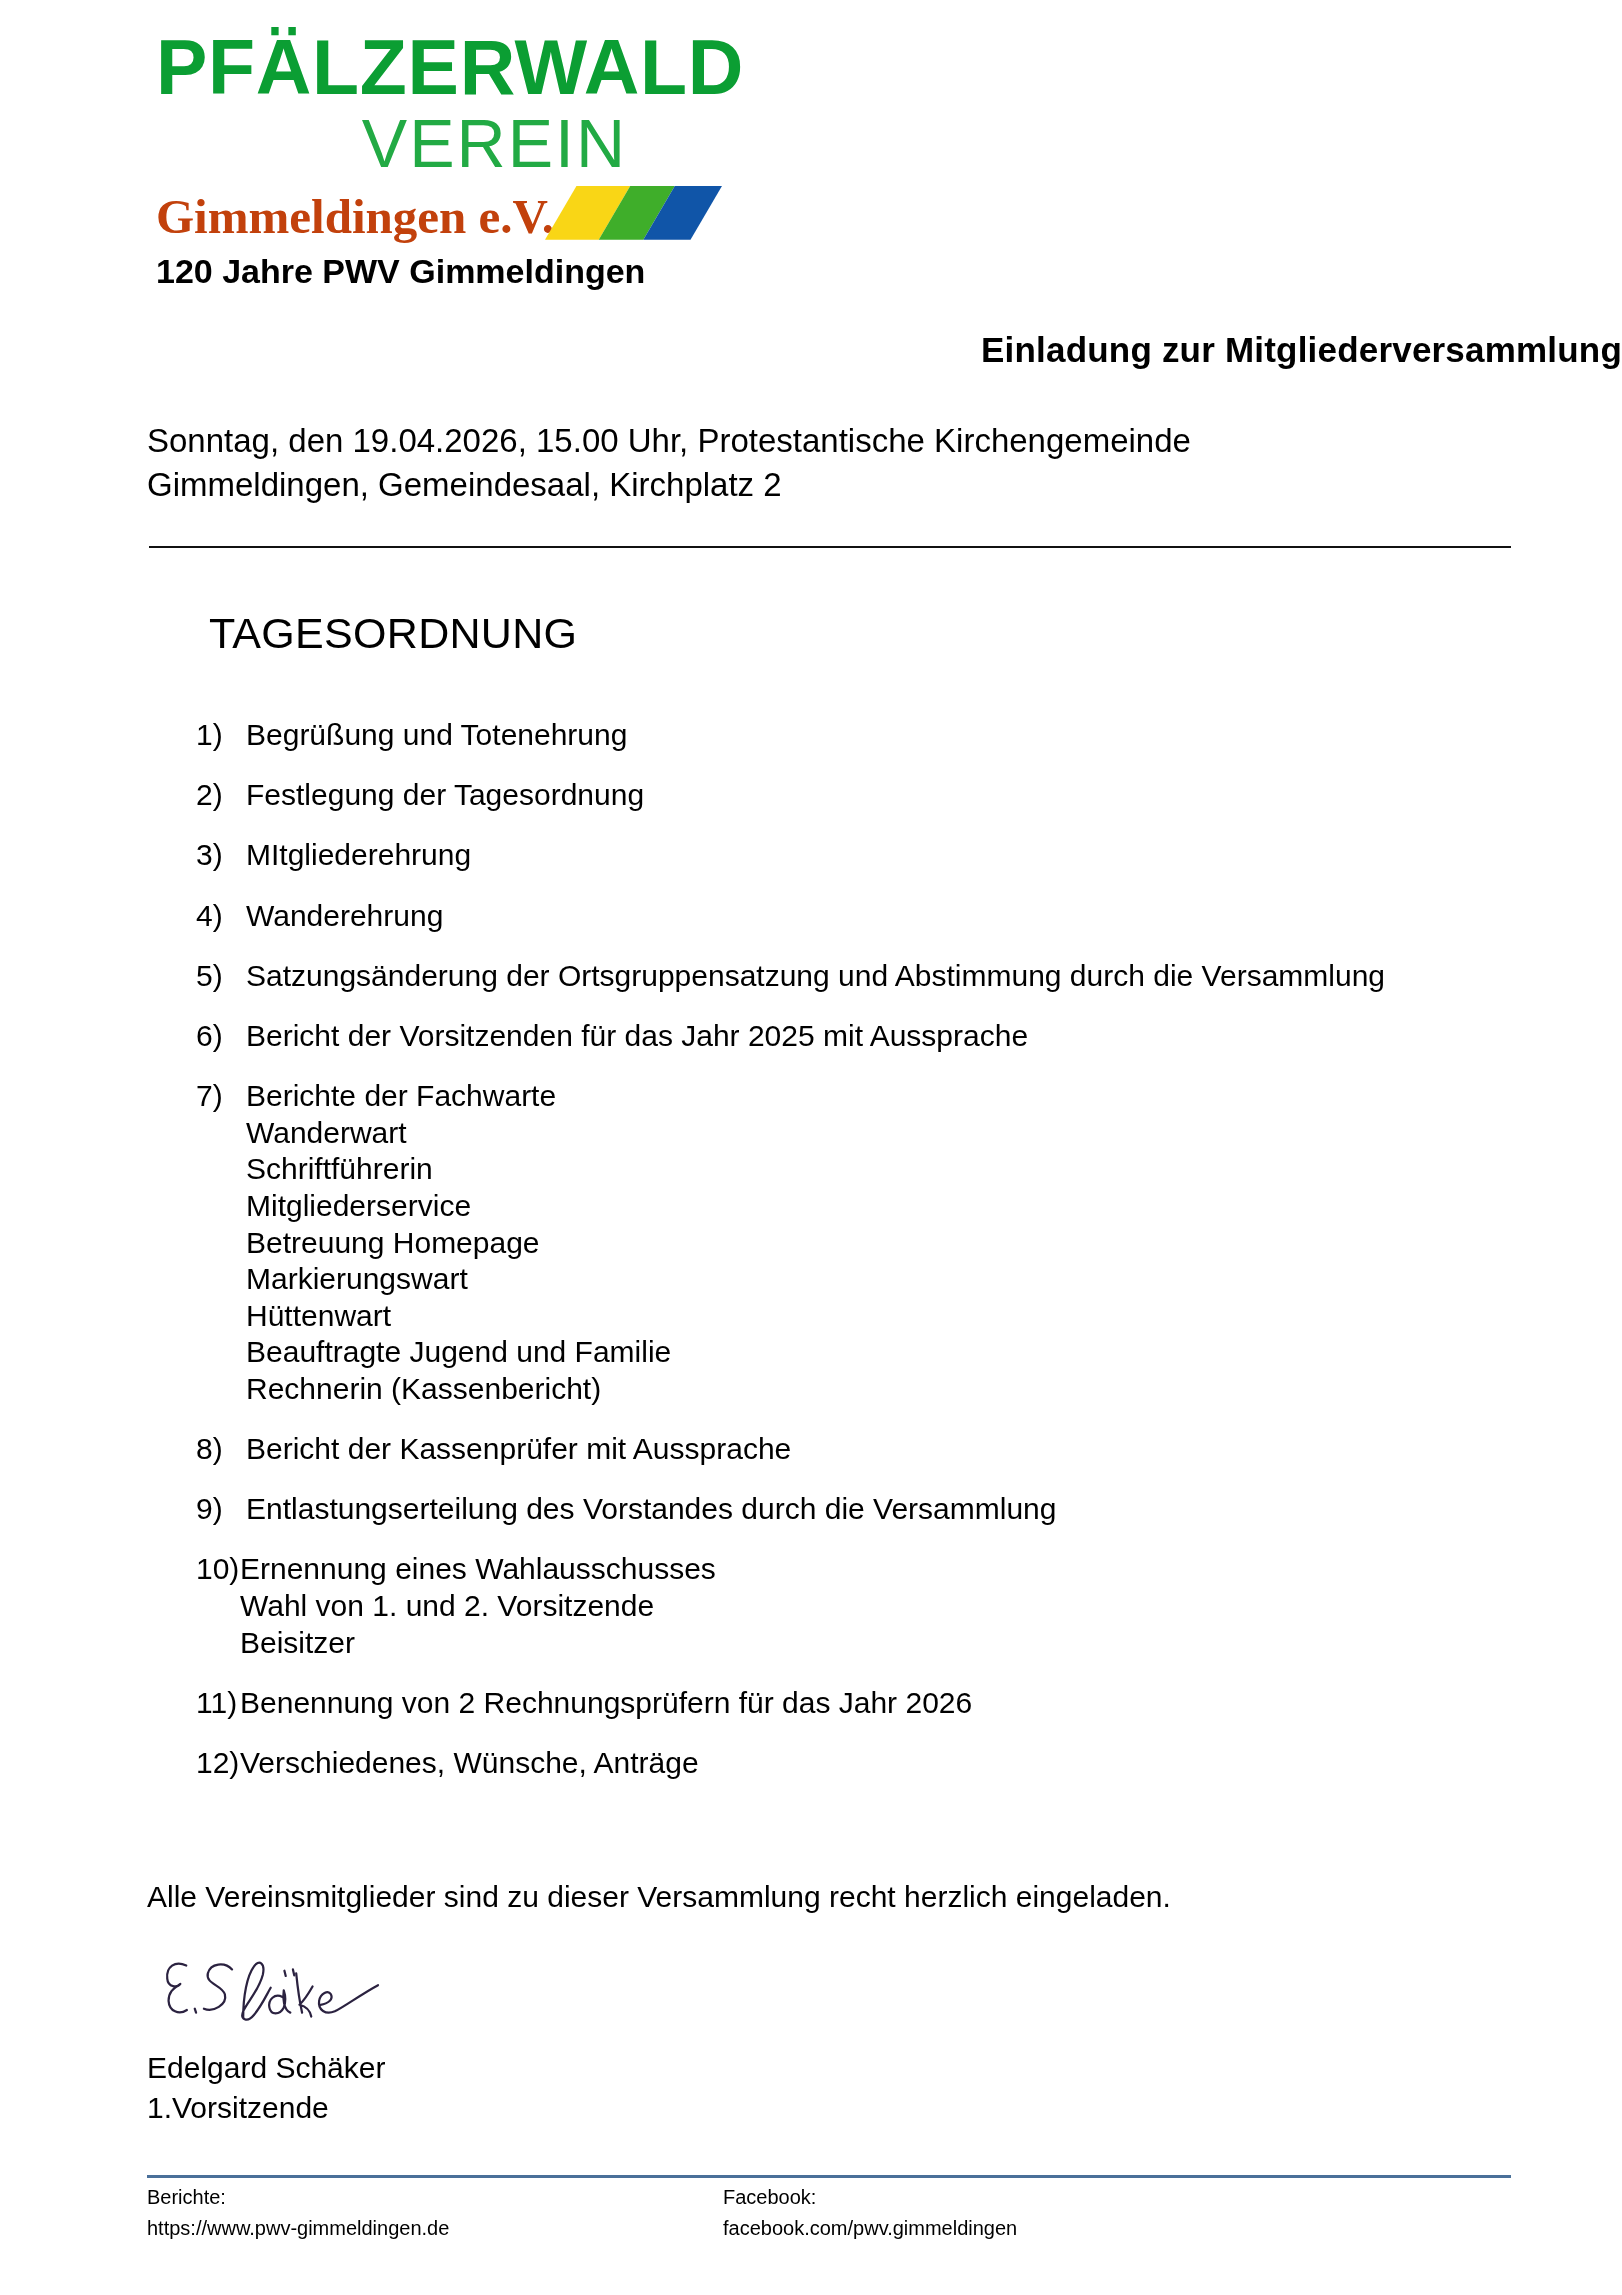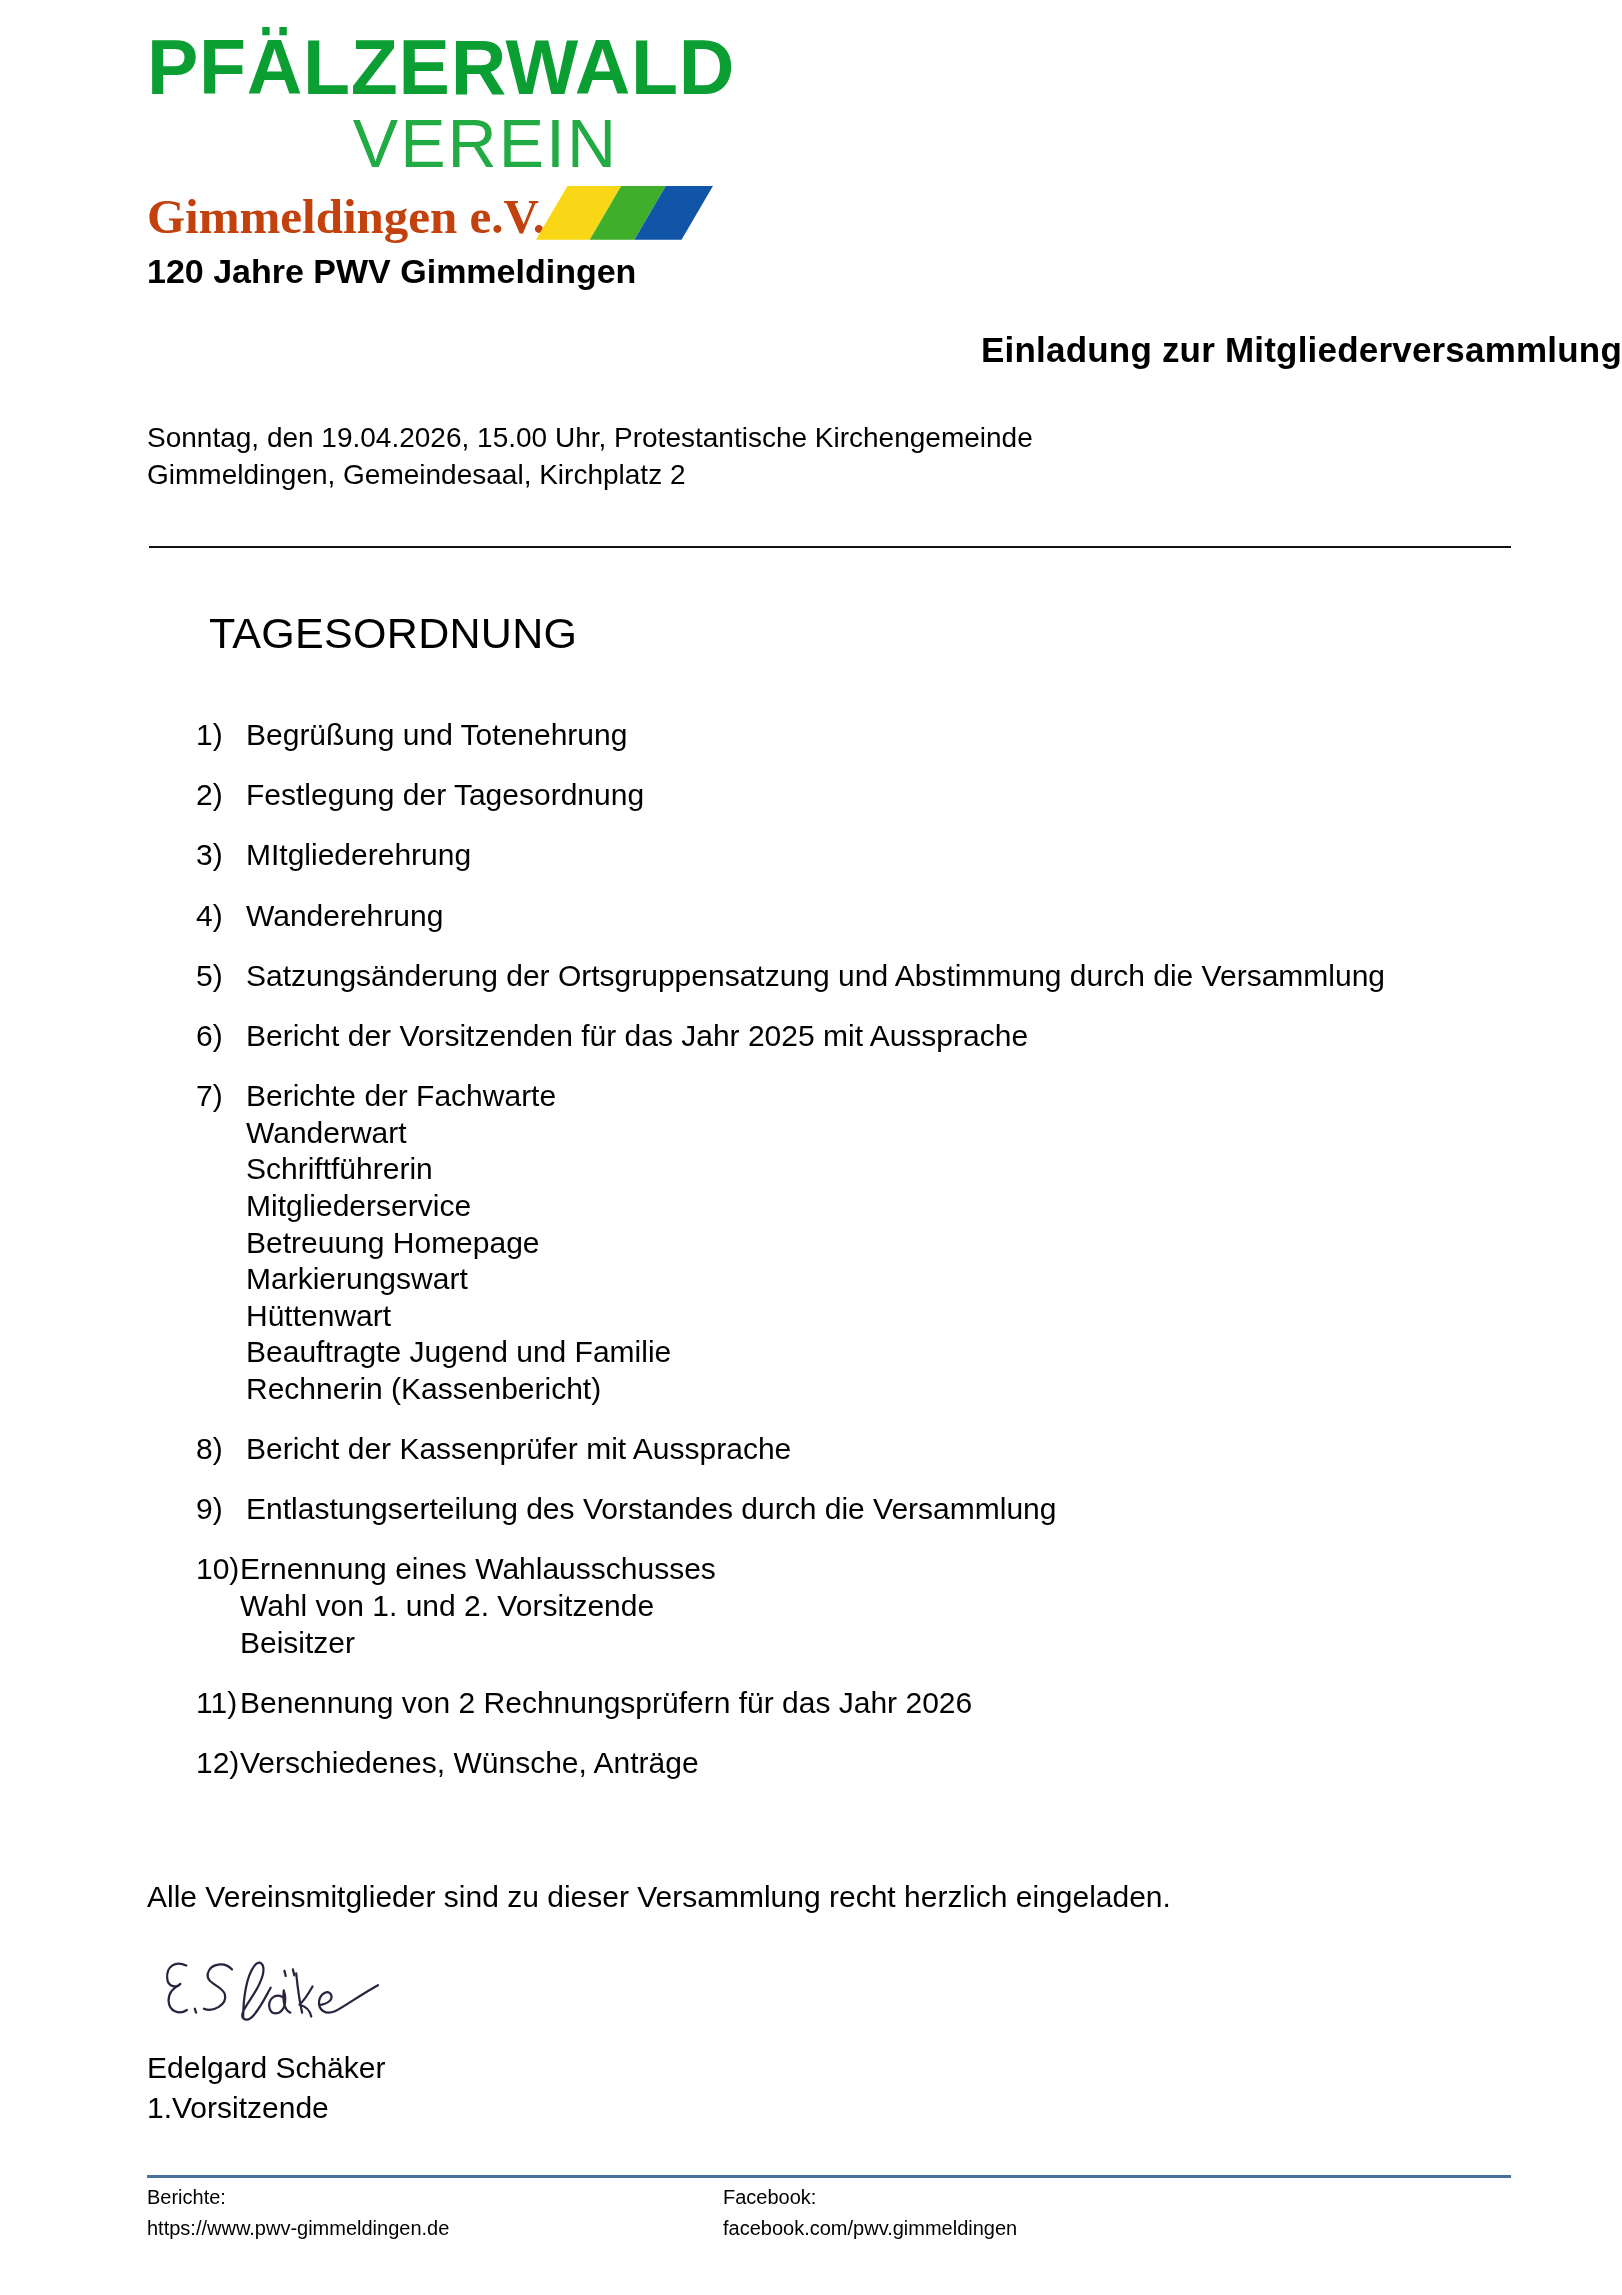--- a/index.html
+++ b/index.html
@@ -17,21 +17,21 @@
     width: 1622px;
     height: 2295px;
     background: #ffffff;
     overflow: hidden;
     box-sizing: border-box;
   }
 
   
   .logo-block {
     position: absolute;
-    left: 147px;
+    left: 156px;
     top: 29px;
     width: 694px;
   }
   .logo-pfaelzerwald {
     font-family: "Liberation Sans", sans-serif;
     font-weight: bold;
     font-size: 77px;
     line-height: 1.0;
     letter-spacing: 0.7px;
     color: #0b9e33;
@@ -91,21 +91,21 @@
     text-align: right;
     font-size: 35px;
     font-weight: bold;
     letter-spacing: 0.2px;
   }
   .meeting-info {
     position: absolute;
     left: 147px;
     top: 419px;
     width: 1361px;
-    font-size: 28px;
+    font-size: 33px;
     line-height: 1.33;
   }
   .rule-main {
     position: absolute;
     left: 149px;
     top: 541px;
     width: 1362px;
     height: 0;
     border: 0;
     border-top: 2px solid #111111;

